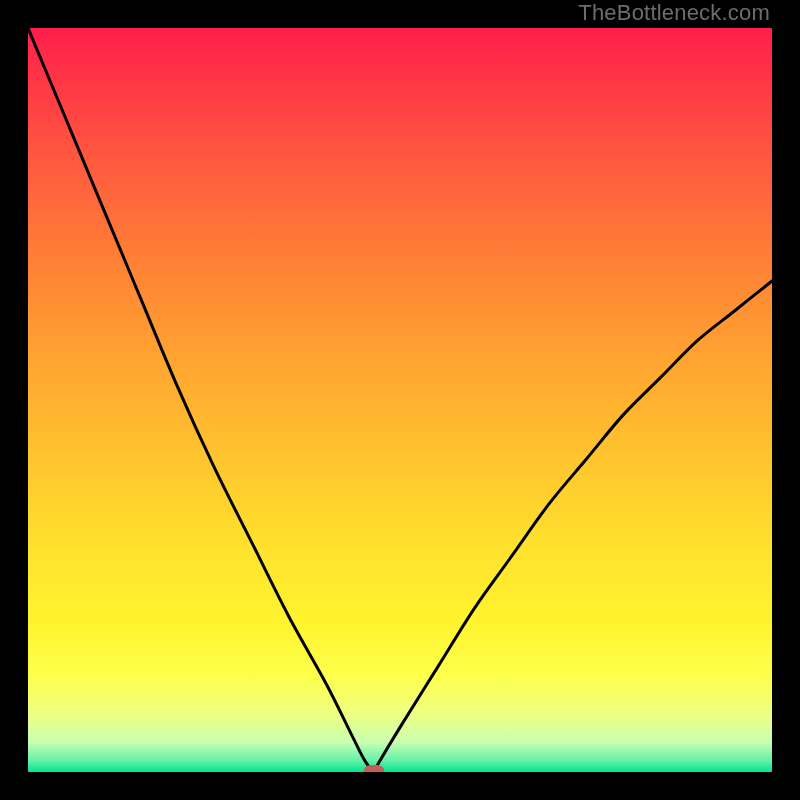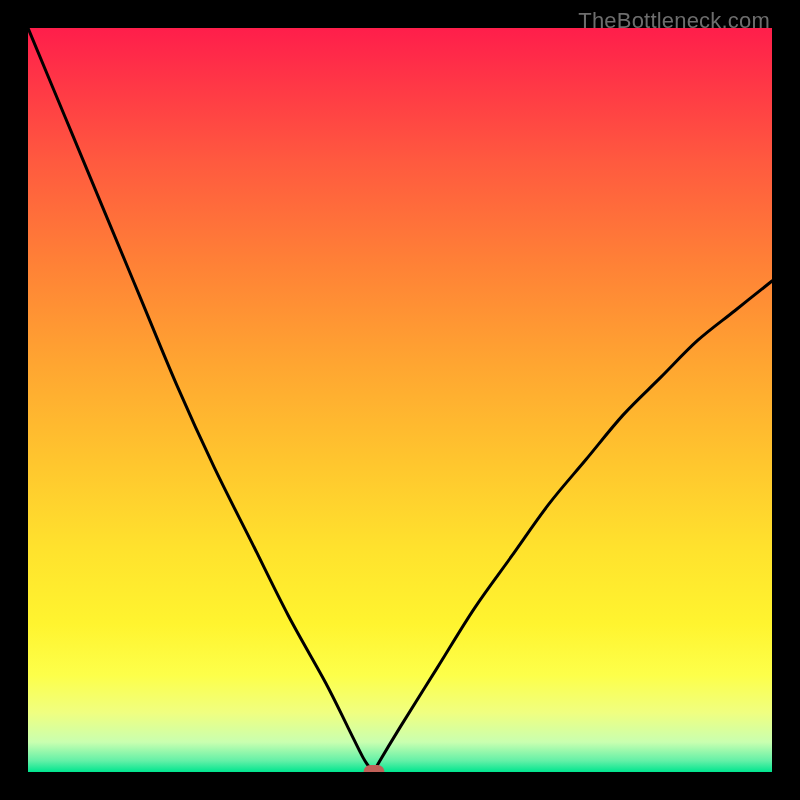--- a/index.html
+++ b/index.html
@@ -28,21 +28,21 @@
       #fff42f 80%,
       #fdff4a 87%,
       #f0ff80 92%,
       #c9ffb0 96%,
       #63f0a7 98.5%,
       #00e58f 100%);
     overflow: hidden;
   }
   .watermark {
     position: absolute;
-    top: 8px;
+    top: 0;
     right: 30px;
     color: #6d6d6d;
     font-size: 22px;
     font-weight: 400;
     letter-spacing: 0.2px;
   }
   svg.curve {
     position: absolute;
     inset: 0;
     width: 100%;

